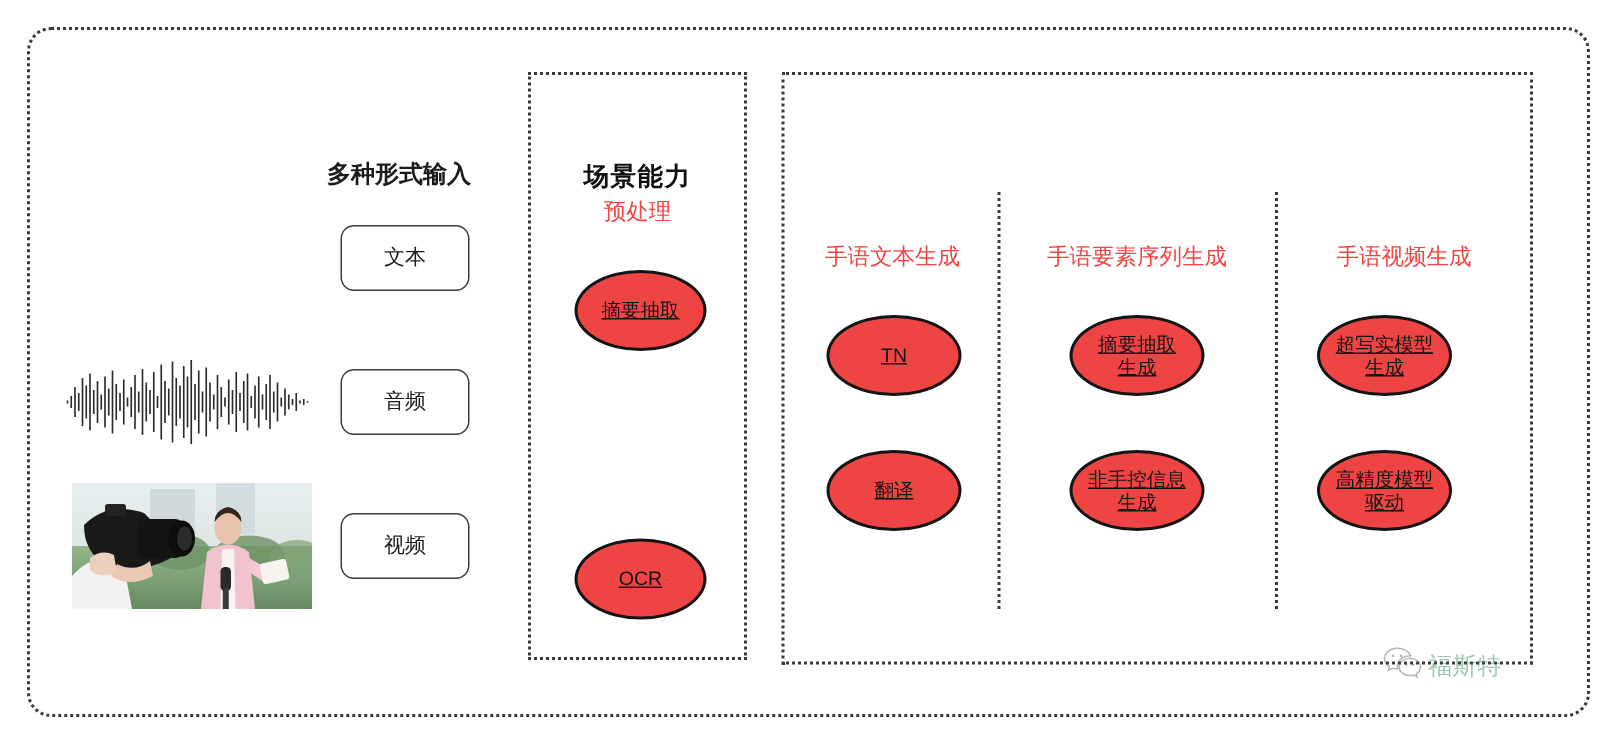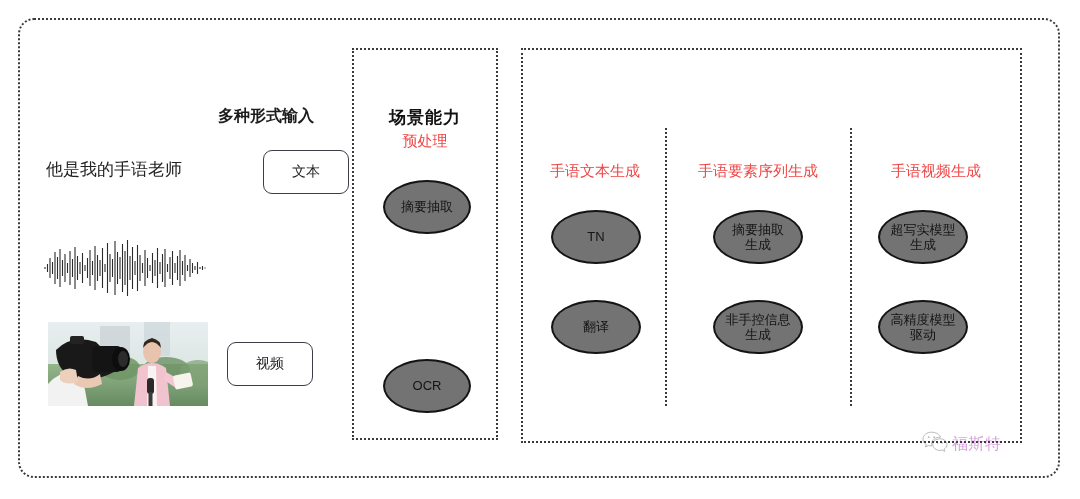--- a/index.html
+++ b/index.html
@@ -83,29 +83,30 @@
     height: 278px;
     border-left: 2px dotted #3a3a3a;
   }
 
   
   .ellipse {
     position: absolute;
     box-sizing: border-box;
     border: 2.4px solid #141414;
     border-radius: 50%;
-    background: #737373;
+    background: #ef4444;
     display: flex;
     align-items: center;
     justify-content: center;
     text-align: center;
     font-size: 13px;
     line-height: 1.16;
     color: #141414;
     white-space: pre-line;
+    text-decoration: underline;
   }
 
   
   .input-caption {
     position: absolute;
     left: 218px;
     top: 106px;
     font-size: 16px;
     font-weight: 600;
     color: #1c1c1c;
@@ -127,21 +128,21 @@
     box-sizing: border-box;
     border: 1.8px solid #3d3d4a;
     border-radius: 9px;
     background: #ffffff;
     display: flex;
     align-items: center;
     justify-content: center;
     font-size: 14px;
     color: #1c1c1c;
   }
-  .chip-text  { top: 150px; margin-left: 36px; }
+  .chip-text  { top: 150px; }
   .chip-audio { top: 246px; }
   .chip-video { top: 342px; }
 
   
   .waveform {
     position: absolute;
     left: 44px;
     top: 238px;
     width: 162px;
     height: 60px;
@@ -164,35 +165,34 @@
     position: absolute;
     left: 922px;
     top: 431px;
     display: flex;
     align-items: center;
     gap: 4px;
     opacity: 0.42;
   }
   .watermark-label {
     font-size: 16px;
-    color: #a21caf;
+    color: #15803d;
     letter-spacing: 0.5px;
     white-space: nowrap;
   }
 </style>
 </head>
 <body>
 
 <div id="canvas">
 
   <div class="outer-frame"></div>
 
   <div class="input-caption">多种形式输入</div>
 
-  <div class="input-text-sample">他是我的手语老师</div>
 
   <div class="waveform">
     <svg width="162" height="60" viewBox="0 0 162 60" xmlns="http://www.w3.org/2000/svg">
       <g stroke="#2b2b2b" stroke-width="1.1">
         <line x1="1" y1="29" x2="1" y2="31"></line>
         <line x1="3.5" y1="26" x2="3.5" y2="34"></line>
         <line x1="6" y1="20" x2="6" y2="40"></line>
         <line x1="8.5" y1="24" x2="8.5" y2="36"></line>
         <line x1="11" y1="14" x2="11" y2="46"></line>
         <line x1="13.5" y1="19" x2="13.5" y2="41"></line>
@@ -293,20 +293,21 @@
       <rect x="44" y="24" width="30" height="26" rx="5" fill="#141414"></rect>
       <ellipse cx="73" cy="37" rx="9" ry="12" fill="#0d0d0d"></ellipse>
       <ellipse cx="75" cy="37" rx="5" ry="8" fill="#2b2b2b"></ellipse>
       <rect x="22" y="14" width="14" height="8" rx="2" fill="#232323"></rect>
       <path d="M30 54 Q42 60 52 52 L54 62 Q38 70 26 62 Z" fill="#e9c9b4"></path>
       <path d="M12 50 Q20 44 28 48 L30 60 Q18 64 12 58 Z" fill="#ecd0bb"></path>
     </svg>
   </div>
 
   <div class="chip chip-text">文本</div>
+  <div class="chip chip-audio">音频</div>
   <div class="chip chip-video">视频</div>
 
   <div class="panel panel-scene">
     <div class="panel-title">场景能力</div>
 
     <div class="sub-header" style="left:0; right:0; top:82px;">预处理</div>
 
     <div class="ellipse" style="left:29px; top:130px; width:88px; height:54px;">摘要抽取</div>
     <div class="ellipse" style="left:29px; top:309px; width:88px; height:54px;">OCR</div>
   </div>

